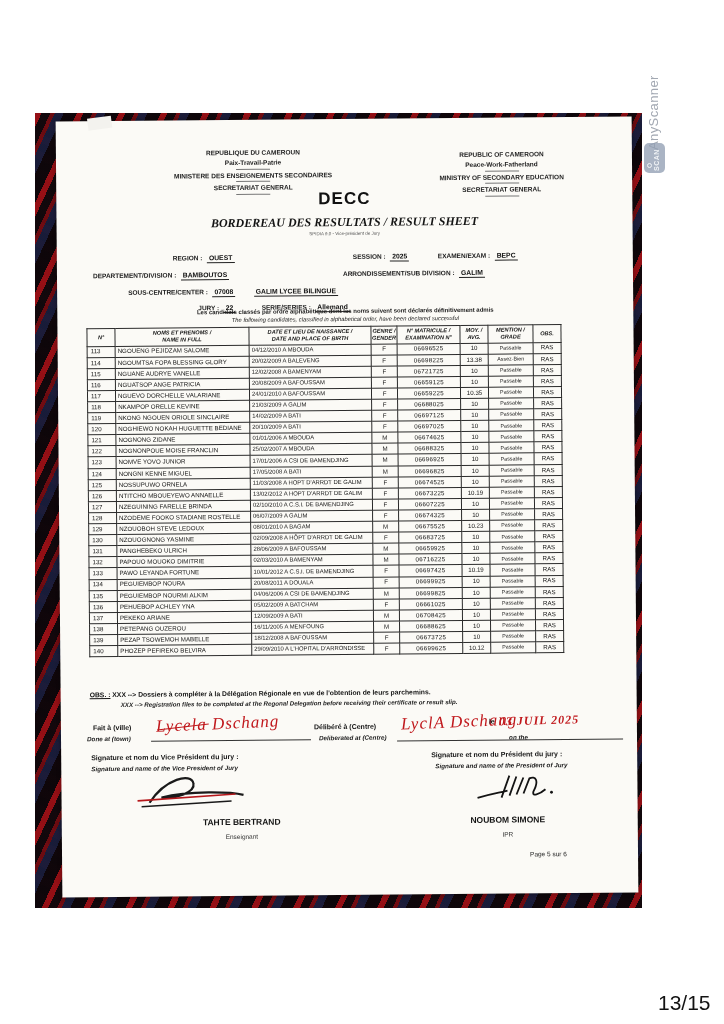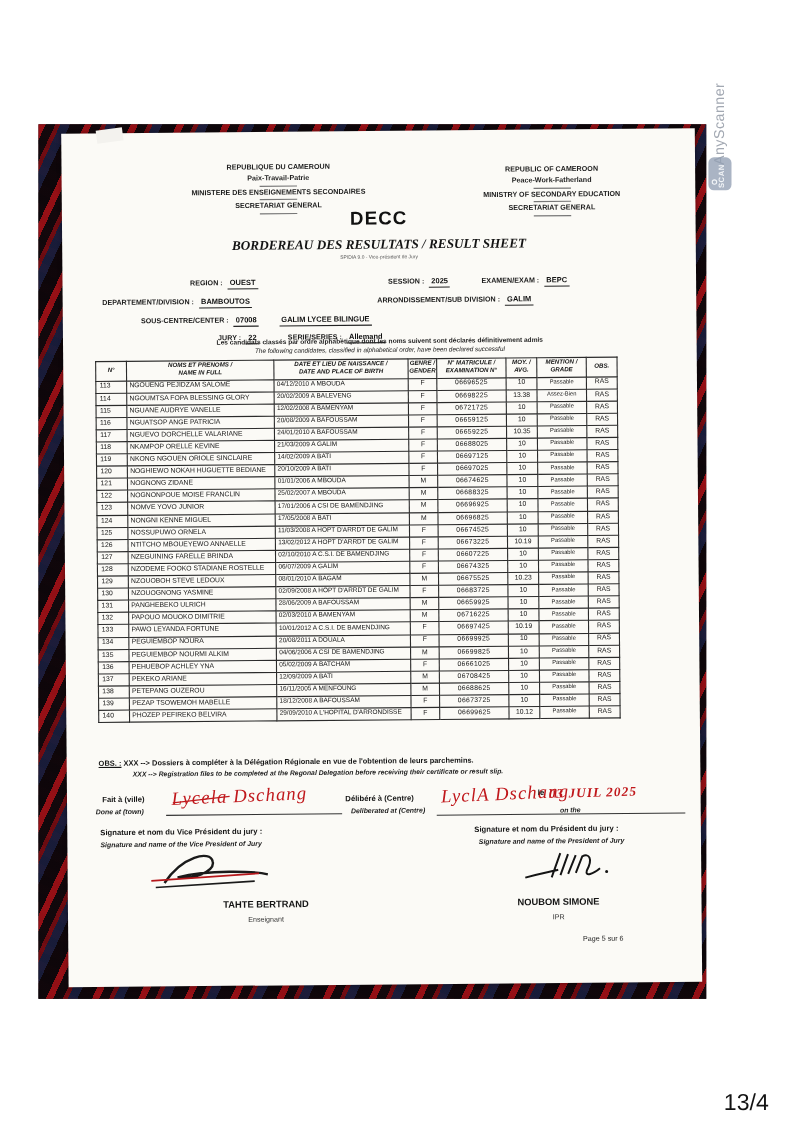--- a/index.html
+++ b/index.html
@@ -494,15 +494,15 @@
 
       <div class="abs pagenote" style="left:468px; top:733px;">Page 5 sur 6</div>
     </div>
   </div>
 
   <div class="watermark">AnyScanner</div>
   <div class="scanicon">
     <span class="txt">SCAN</span>
     <span class="lens"></span>
   </div>
-  <div class="page-num">13/4</div>
+  <div class="page-num">13/15</div>
 
 </div>
 
 </body></html>

